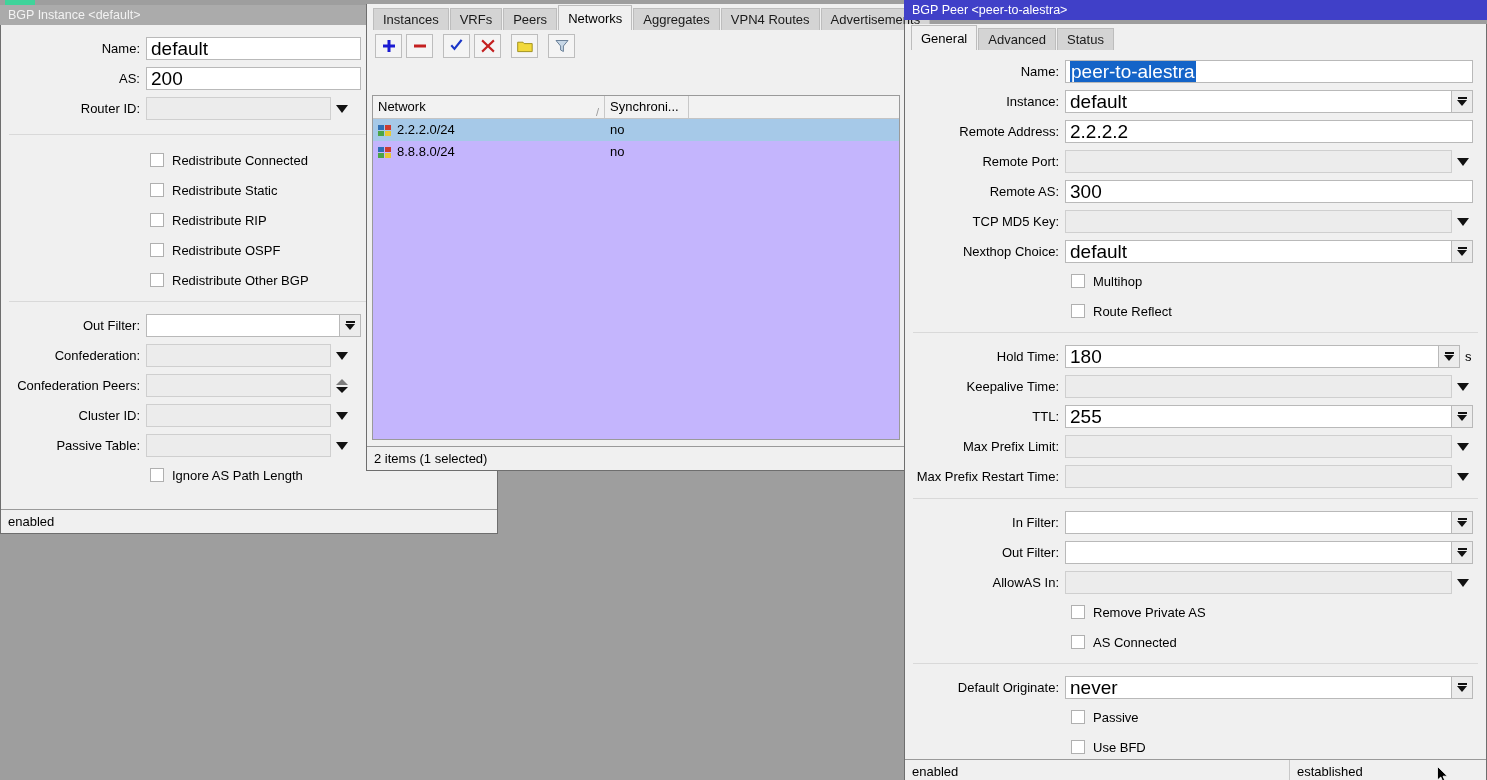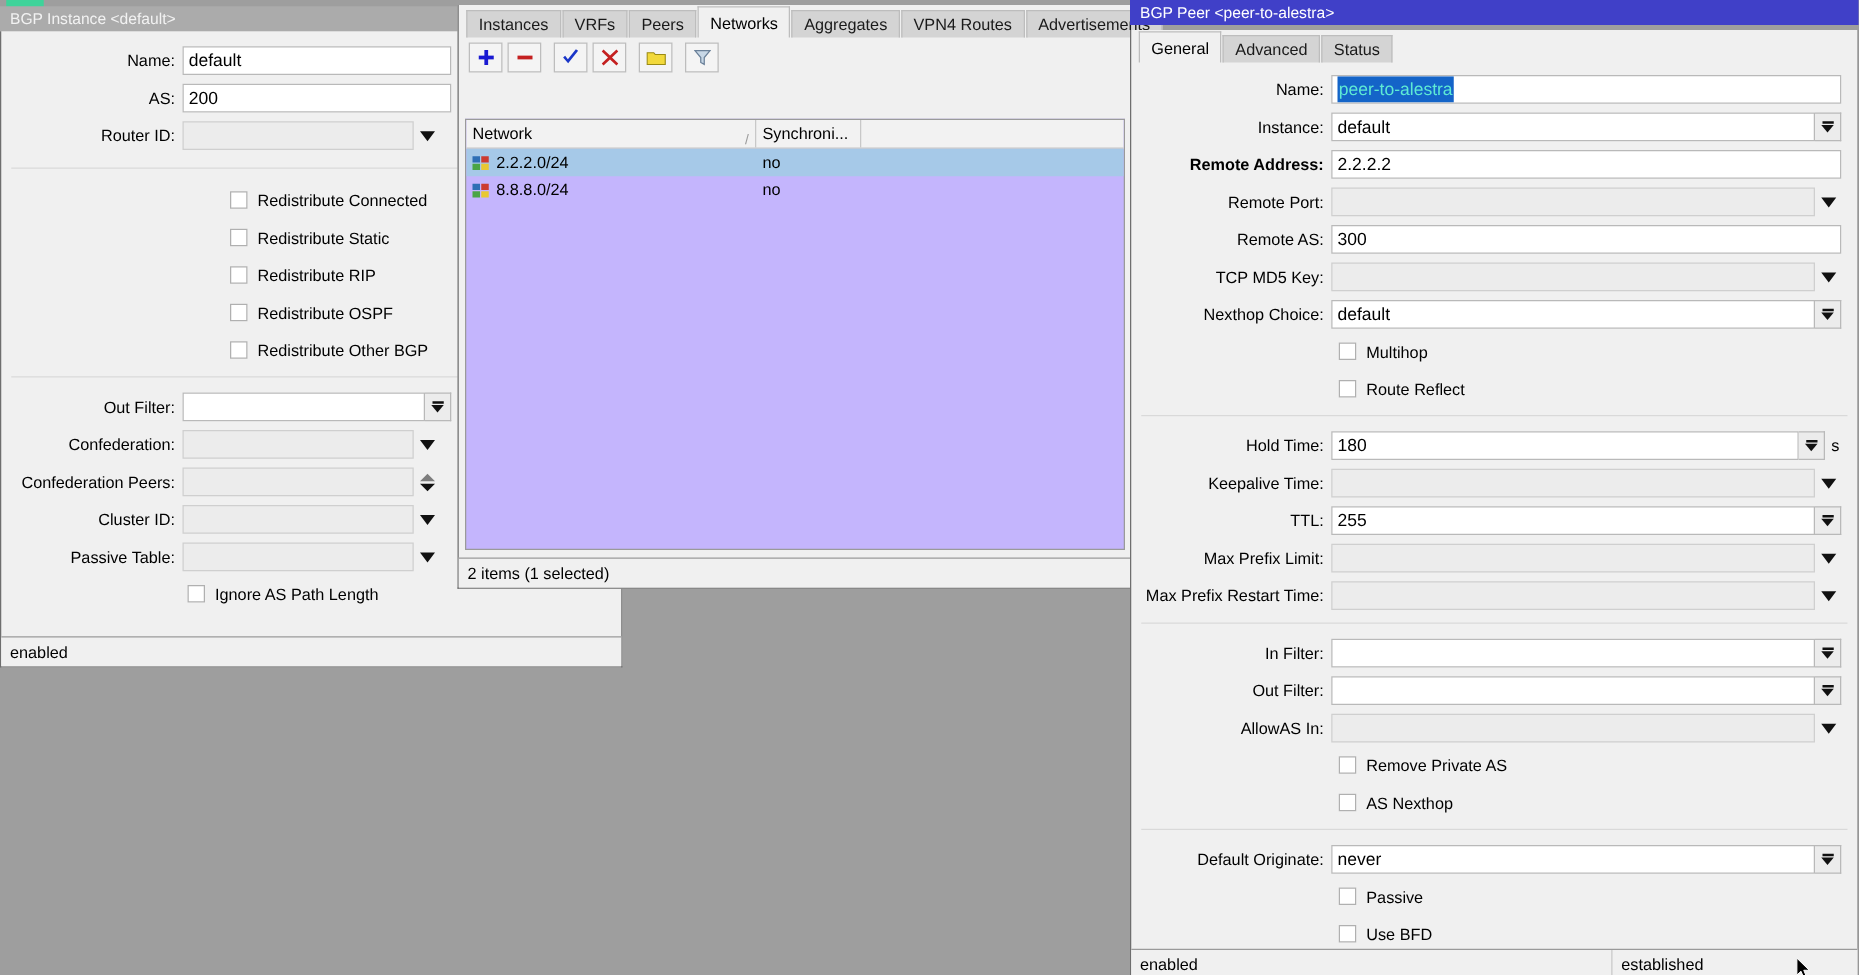--- a/index.html
+++ b/index.html
@@ -44,27 +44,27 @@
     white-space:nowrap;box-sizing:border-box;
     flex:0 0 auto;
   }
   .fld{position:relative;display:flex;align-items:center;flex:0 0 auto;}
   .inp{
     height:23px;line-height:21px;
     box-sizing:border-box;
     border:1px solid #b9b9b9;
     background:#ffffff;
     padding:0 4px;
-    font-size:14px;
+    font-size:19px;
     color:#000;
     white-space:nowrap;overflow:hidden;
     display:flex;align-items:center;
   }
   .inp.disabled{background:#ececec;border:1px solid #cfcfcf;color:#555;}
-  .sel-text{background:#1464c8;color:#5eead4;padding:0 1px;}
+  .sel-text{background:#1464c8;color:#ffffff;padding:0 1px;}
 
   
   .cbtn{
     width:21px;height:23px;
     box-sizing:border-box;
     border:1px solid #b9b9b9;
     border-left:none;
     background:#ececec;
     display:flex;flex-direction:column;
     align-items:center;justify-content:center;
@@ -255,21 +255,21 @@
           <div class="inp disabled" style="width:185px;"></div>
           <div class="tri">
               <i></i>
             </div>
         </div>
       </div>
     </div>
 
     <hr class="sep" style="margin:14px 8px 14px 8px;">
 
-    <div style="padding-left:149px;margin-left:34px;">
+    <div style="padding-left:149px;">
       <div class="ckrow">
         <span class="ck"></span>
         <span class="cklbl">Redistribute Connected</span>
       </div>
       <div class="ckrow">
         <span class="ck"></span>
         <span class="cklbl">Redistribute Static</span>
       </div>
       <div class="ckrow">
         <span class="ck"></span>
@@ -477,21 +477,21 @@
         <div class="fld">
           <div class="inp" style="width:387px;">default</div>
           <div class="cbtn">
               <span class="bar"></span>
               <span class="dn"></span>
             </div>
         </div>
       </div>
 
       <div class="row">
-        <div class="lbl" style="width:160px;font-weight:bold;">Remote Address:</div>
+        <div class="lbl" style="width:160px;">Remote Address:</div>
         <div class="fld">
           <div class="inp" style="width:408px;">2.2.2.2</div>
         </div>
       </div>
 
       <div class="row">
         <div class="lbl" style="width:160px;">Remote Port:</div>
         <div class="fld">
           <div class="inp disabled" style="width:387px;"></div>
           <div class="tri">
@@ -635,21 +635,21 @@
       </div>
     </div>
 
     <div style="padding-left:166px;margin-top:4px;">
       <div class="ckrow">
         <span class="ck"></span>
         <span class="cklbl">Remove Private AS</span>
       </div>
       <div class="ckrow">
         <span class="ck"></span>
-        <span class="cklbl">AS Nexthop</span>
+        <span class="cklbl">AS Connected</span>
       </div>
     </div>
 
     <hr class="sep" style="margin:10px 8px 12px 8px;">
 
     <div style="padding:0 8px 0 0;">
 
       <div class="row">
         <div class="lbl" style="width:160px;">Default Originate:</div>
         <div class="fld">

